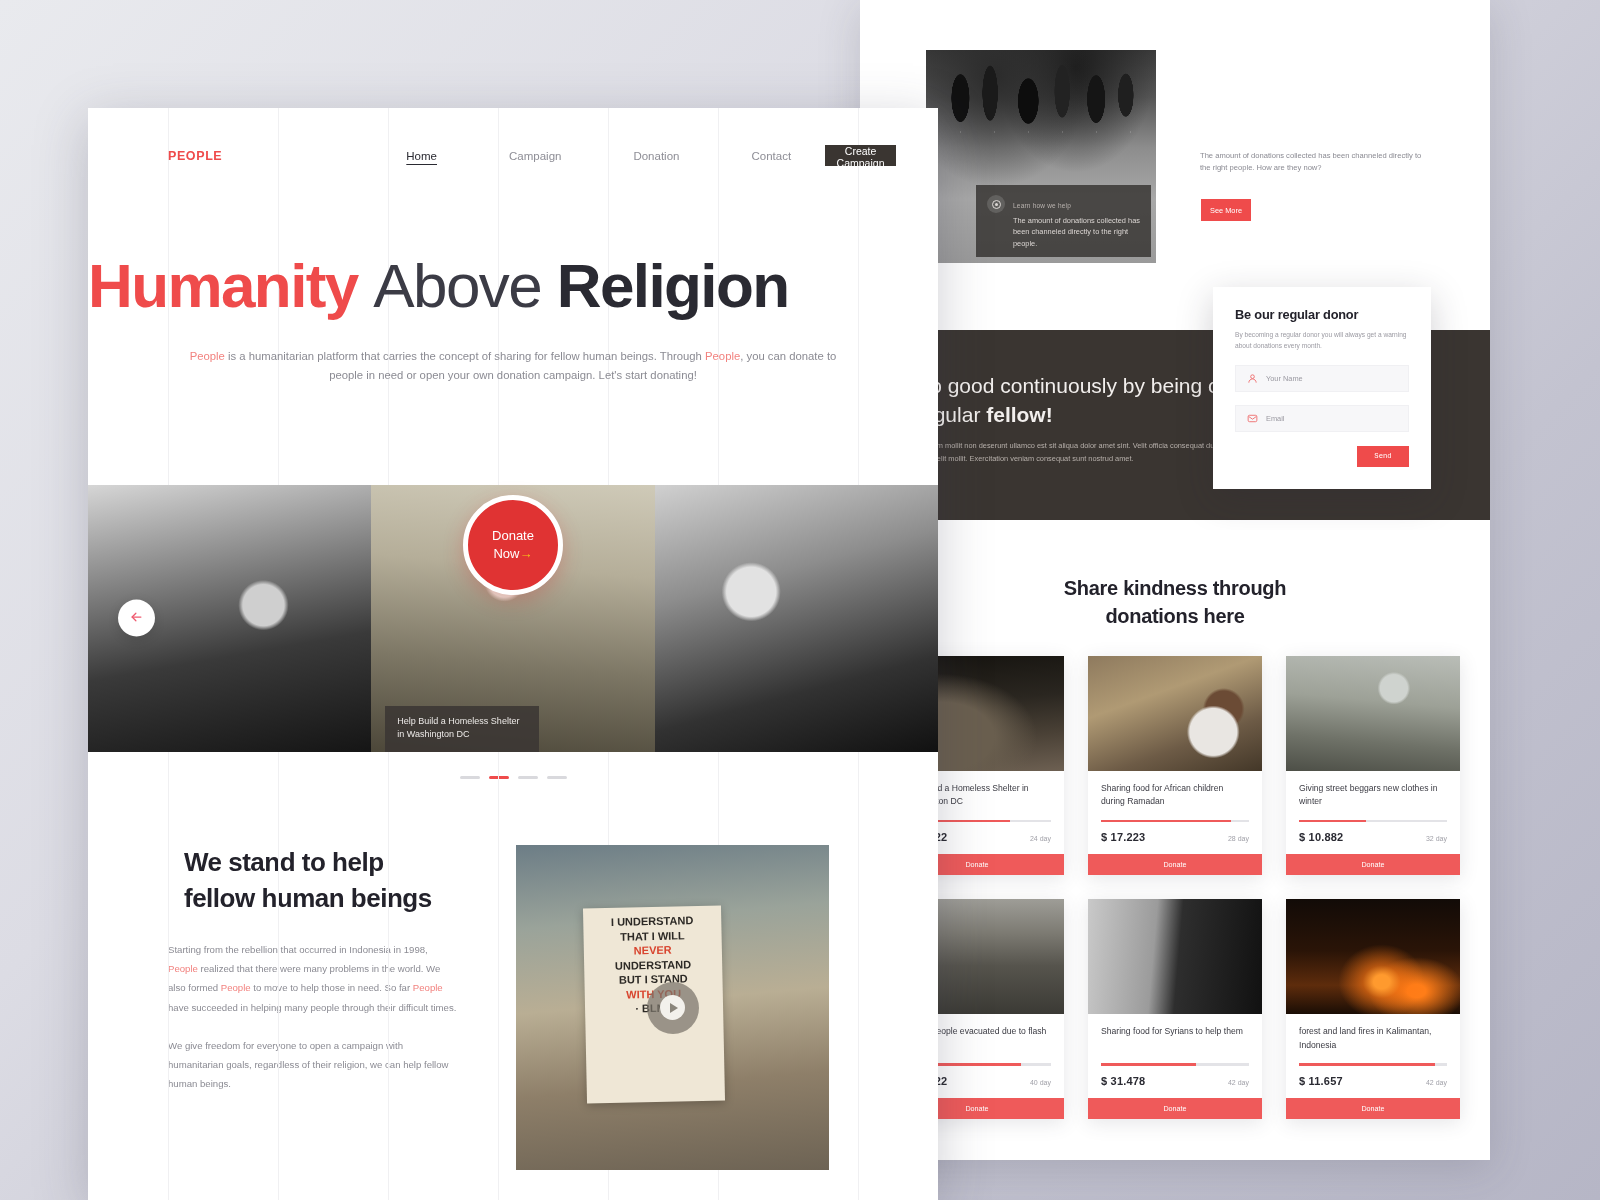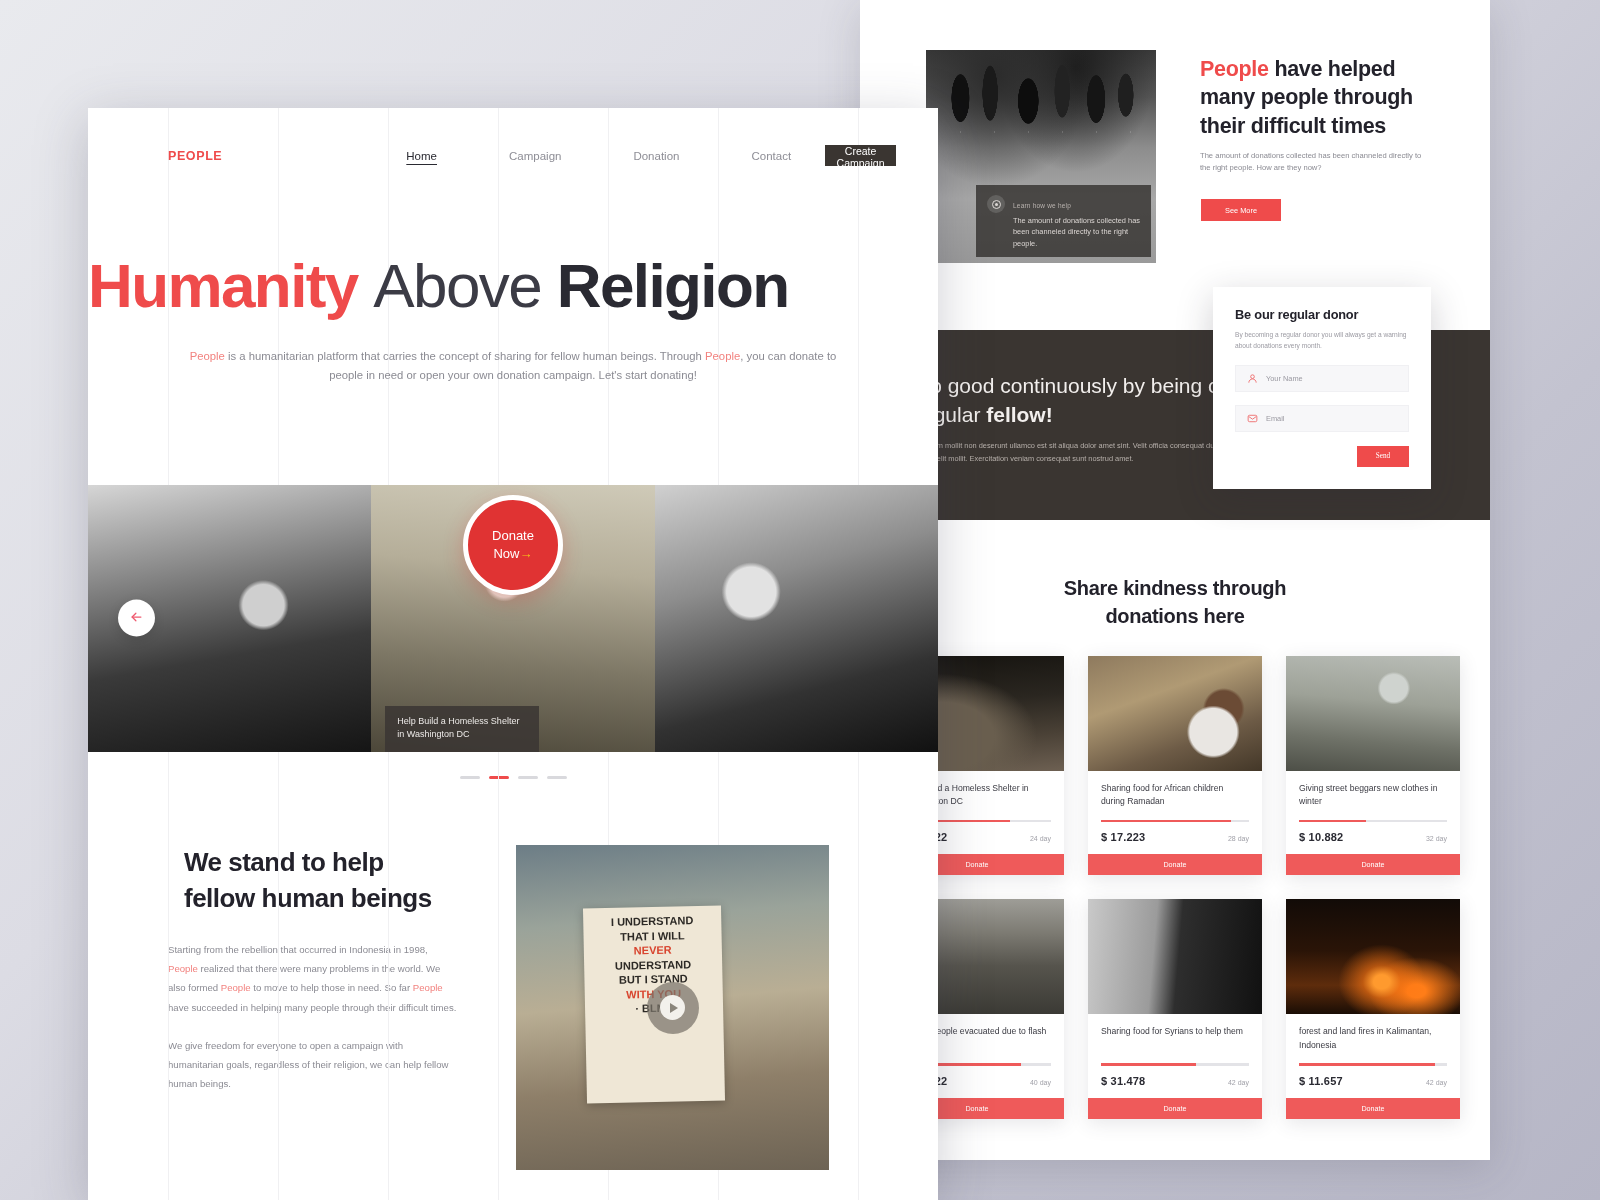--- a/index.html
+++ b/index.html
@@ -80,21 +80,21 @@
     font-size:21.5px; line-height:1.32; font-weight:700;
     color:#23222b; letter-spacing:-.3px;
   }
   .rp-heading .accent { color:#ef4b4b; }
   .rp-sub {
     position:absolute; left:340px; top:150px; width:228px;
     font-size:7.6px; line-height:1.62; color:#8a8a92;
   }
   .rp-seemore {
     position:absolute; left:341px; top:199px;
-    width:80px; height:22px;
+    width:50px; height:22px;
     background:#ef4b4b; color:#fff; border:none;
     font-size:7.4px; font-family:inherit;
     display:flex;align-items:center;justify-content:center;
     cursor:pointer;
   }
 
   
   .rp-darkband {
     position:absolute; left:0; top:330px;
     width:630px; height:190px;
@@ -129,21 +129,21 @@
   .dc-field .fi { width:11px;height:11px;flex:0 0 auto; color:#ef6d6d; }
   .dc-field .fi svg { width:11px;height:11px; display:block; }
   .dc-field input {
     border:none;background:transparent;outline:none;
     font-family:inherit; font-size:7.4px; color:#6d6d75; width:100%;
   }
   .dc-field input::placeholder { color:#9a99a1; }
   .dc-send {
     margin-top:14px; margin-left:auto; display:block;
     width:52px;height:21px; background:#ef4b4b;color:#fff;border:none;
-    font-family:Liberation Serif, serif;font-size:7.2px;cursor:pointer;
+    font-family:Liberation Mono, monospace;font-size:7.2px;cursor:pointer;
   }
 
   
   .rp-cards-wrap { position:absolute; left:0; top:530px; width:630px; height:630px; background:#fff; }
   .rp-cards-title {
     text-align:center; padding-top:44px;
     font-size:20px; line-height:1.4; font-weight:700; color:#23222b; letter-spacing:-.3px;
   }
   .card-grid {
     display:grid; grid-template-columns: repeat(3, 174px);
@@ -333,23 +333,20 @@
               <i></i>
             </span>
           </span>
         <span>
           <span class="rp-ov-learn">Learn how we help</span>
           <span class="rp-ov-body" style="display:block">The amount of donations collected has been channeled directly to the right people.</span>
         </span>
       </div>
     </div>
 
-    <h2 class="rp-heading">
-      <span class="accent">People</span><span> have helped many people through their difficult times</span>
-    </h2>
     <p class="rp-sub">The amount of donations collected has been channeled directly to the right people. How are they now?</p>
     <button class="rp-seemore">See More</button>
   </div>
 
   <div class="rp-darkband">
     <h2 class="db-title"><span>Do good continuously by being our regular </span><b>fellow!</b></h2>
     <p class="db-body">et minim mollit non deserunt ullamco est sit aliqua dolor amet sint. Velit officia consequat duis enim velit mollit. Exercitation veniam consequat sunt nostrud amet.</p>
   </div>
 
   <div class="donor-card">

